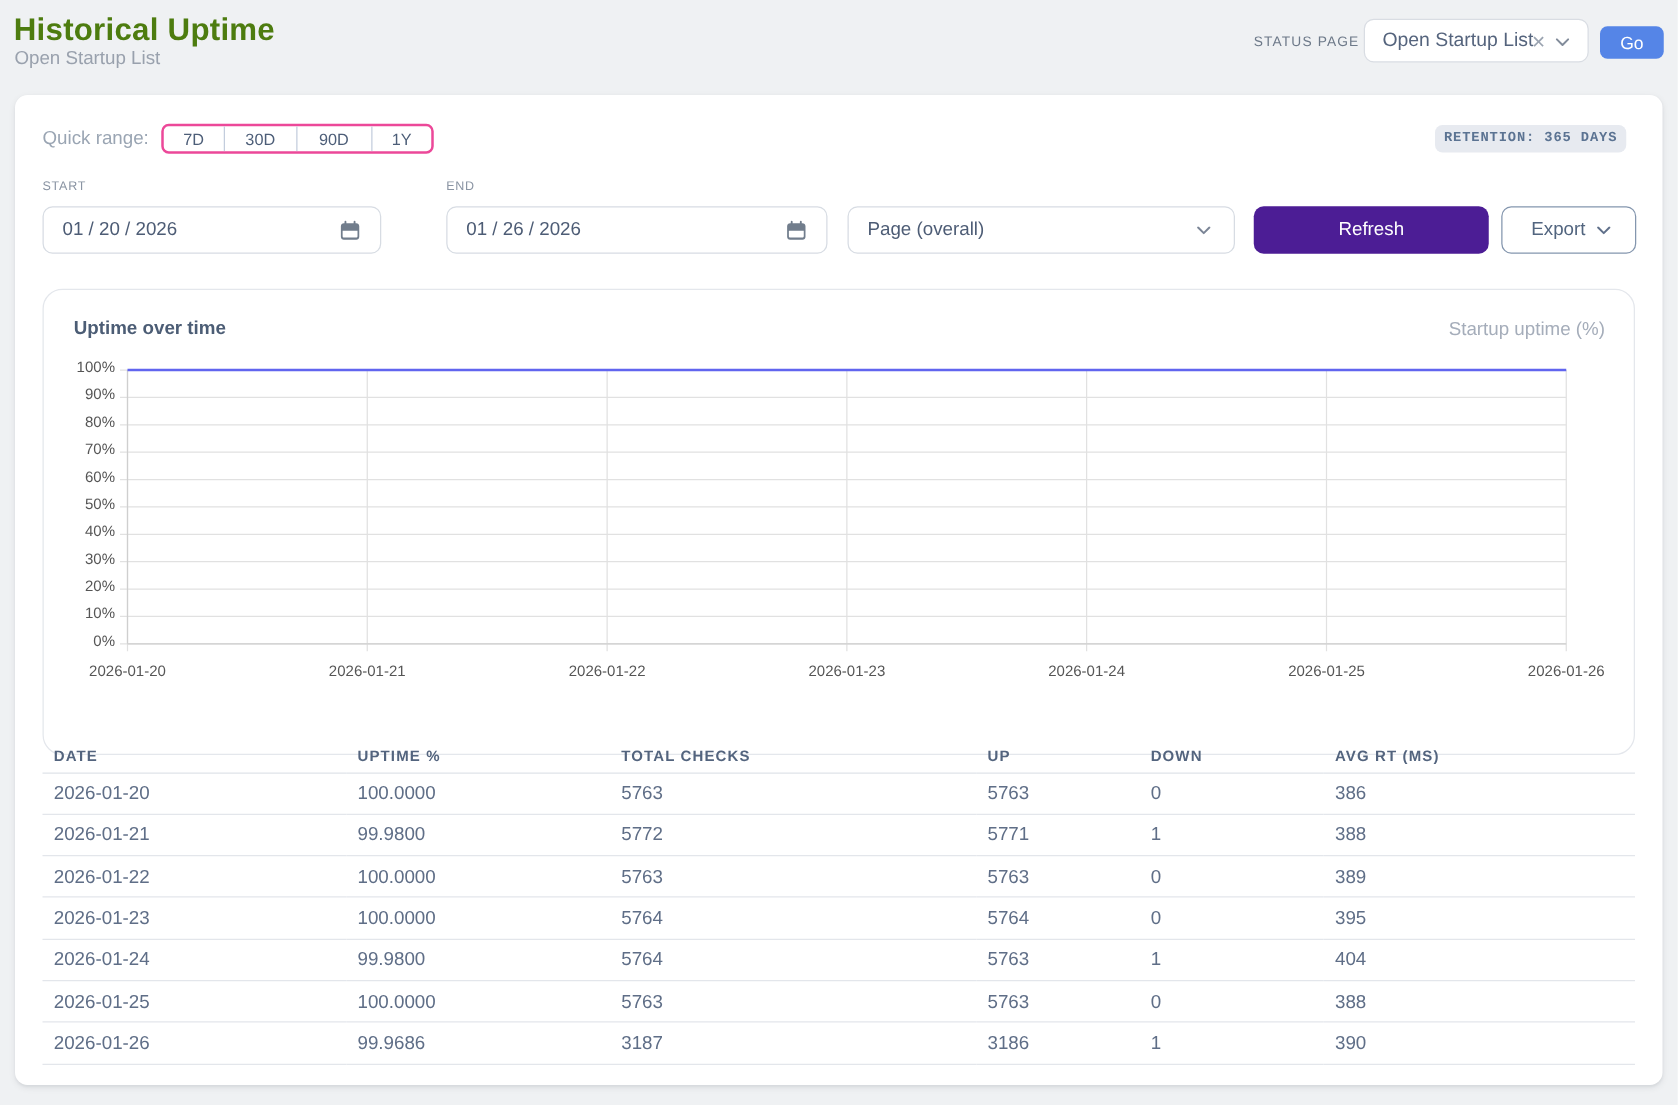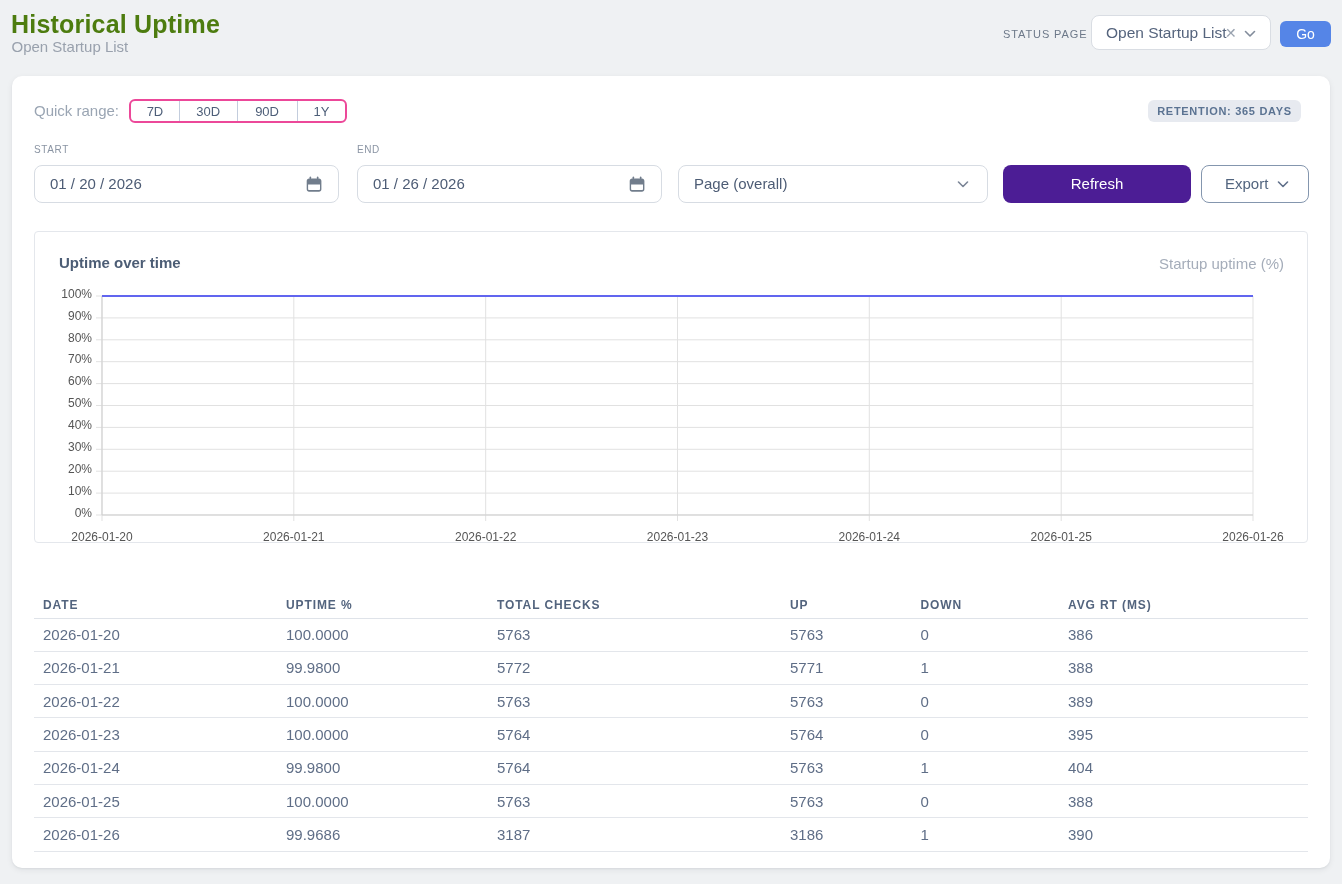--- a/index.html
+++ b/index.html
@@ -17,32 +17,32 @@
 
 
 .card { position:absolute; left:12px; top:76px; width:1318px; height:792px; background:#fff; border-radius:10px; box-shadow:0 1px 2px rgba(16,24,40,.05), 0 2px 6px rgba(16,24,40,.07); }
 
 
 .qr-label { position:absolute; left:22px; top:26px; font-size:15px; color:#9aa5b3; }
 .btn-group { position:absolute; left:117px; top:23px; height:24px; display:flex; border:2px solid #ec4899; border-radius:6px; overflow:hidden; background:#fff; }
 .btn-group div { font-size:13px; color:#4d5e78; line-height:22px; text-align:center; border-right:1px solid #c3cddd; }
 .btn-group div:last-child { border-right:none; }
 .bg1{width:48.9px;} .bg2{width:57.7px;} .bg3{width:60px;} .bg4{width:47.6px;}
-.badge { position:absolute; left:1136px; top:24px; width:153px; height:22px; background:#e7eaf0; border-radius:6px; font-size:11px; font-weight:bold; letter-spacing:0.7px; color:#5b7392; text-align:center; line-height:22px; }
+.badge { position:absolute; left:1136px; top:24px; width:153px; height:22px; background:#e7eaf0; border-radius:6px; font-size:11px; font-weight:bold; letter-spacing:0.7px; color:#5b7392; text-align:center; line-height:22px;font-family:Liberation Mono, monospace; }
 
 
 .flabel { position:absolute; top:68px; font-size:10px; font-weight:500; color:#8a94a3; letter-spacing:0.6px; }
 .field { position:absolute; top:89px; height:38px; background:#fff; border:1px solid #d7dce3; border-radius:8px; }
 .field .txt { position:absolute; left:15px; top:9px; font-size:15px; color:#4d5c75; }
 .refresh { position:absolute; left:991px; top:89px; width:188px; height:38px; background:#4c1d95; border-radius:8px; color:#fff; font-size:15px; text-align:center; line-height:38px; }
 .export { position:absolute; left:1189px; top:89px; width:108px; height:38px; background:#fff; border:1px solid #8496ae; border-radius:8px; font-size:15px; color:#52657f; }
 .export span { position:absolute; left:23px; top:9px; }
 
 
-.chart-card { position:absolute; left:22px; top:155px; width:1274px; height:312px; border:1px solid #e4e7ec; border-radius:4px; background:#fff; }
+.chart-card { position:absolute; left:22px; top:155px; width:1274px; height:373px; border:1px solid #e4e7ec; border-radius:16px; background:#fff; }
 .chart-title { position:absolute; left:24px; top:22px; font-size:15px; font-weight:bold; color:#4c5d75; }
 .chart-right { position:absolute; right:23px; top:23px; font-size:15px; color:#a5adba; }
 
 
 .tbl { position:absolute; left:22px; top:516px; width:1274px; border-collapse:separate; border-spacing:0; table-layout:fixed; }
 .tbl th { box-sizing:border-box; font-size:12px; font-weight:bold; color:#53647e; letter-spacing:0.9px; text-align:left; padding:0 0 0 9px; height:26.5px; border-bottom:1px solid #dfe3e9; vertical-align:middle; }
 .tbl td { box-sizing:border-box; font-size:15px; color:#5f6e87; padding:0 0 0 9px; height:33.33px; border-bottom:1px solid #e3e6eb; vertical-align:middle; }
 </style>
 </head>
 <body>
@@ -65,21 +65,21 @@
       <div class="bg2">30D</div>
       <div class="bg3">90D</div>
       <div class="bg4">1Y</div>
     </div>
   <div class="badge">RETENTION: 365 DAYS</div>
 
   <div class="flabel" style="left:22px;">START</div>
   <div class="flabel" style="left:345px;">END</div>
   <div class="flabel" style="left:666px;margin-top:33px;">GRANULARITY</div>
 
-  <div class="field" style="left:22px; width:305px;">
+  <div class="field" style="left:22px; width:271px;">
     <span class="txt">01 / 20 / 2026</span>
     <svg style="position:absolute; right:16px; top:9.5px;" width="16" height="16" viewBox="0 0 16 16">
         <rect x="3.6" y="0.6" width="1.5" height="4" rx="0.75" fill="#717d8c"></rect>
         <rect x="10.9" y="0.6" width="1.5" height="4" rx="0.75" fill="#717d8c"></rect>
         <path fill="#717d8c" fill-rule="evenodd" d="M3.1 2.6 h9.9 c1.35 0 2.4 1.05 2.4 2.4 v8.3 c0 1.35 -1.05 2.4 -2.4 2.4 h-9.9 c-1.35 0 -2.4 -1.05 -2.4 -2.4 v-8.3 c0 -1.35 1.05 -2.4 2.4 -2.4 z M2.1 8.6 v4.3 c0 0.55 0.45 1 1 1 h9.9 c0.55 0 1 -0.45 1 -1 v-4.3 z"></path>
       </svg>
   </div>
   <div class="field" style="left:345px; width:305px;">
     <span class="txt">01 / 26 / 2026</span>
     <svg style="position:absolute; right:16px; top:9.5px;" width="16" height="16" viewBox="0 0 16 16">

